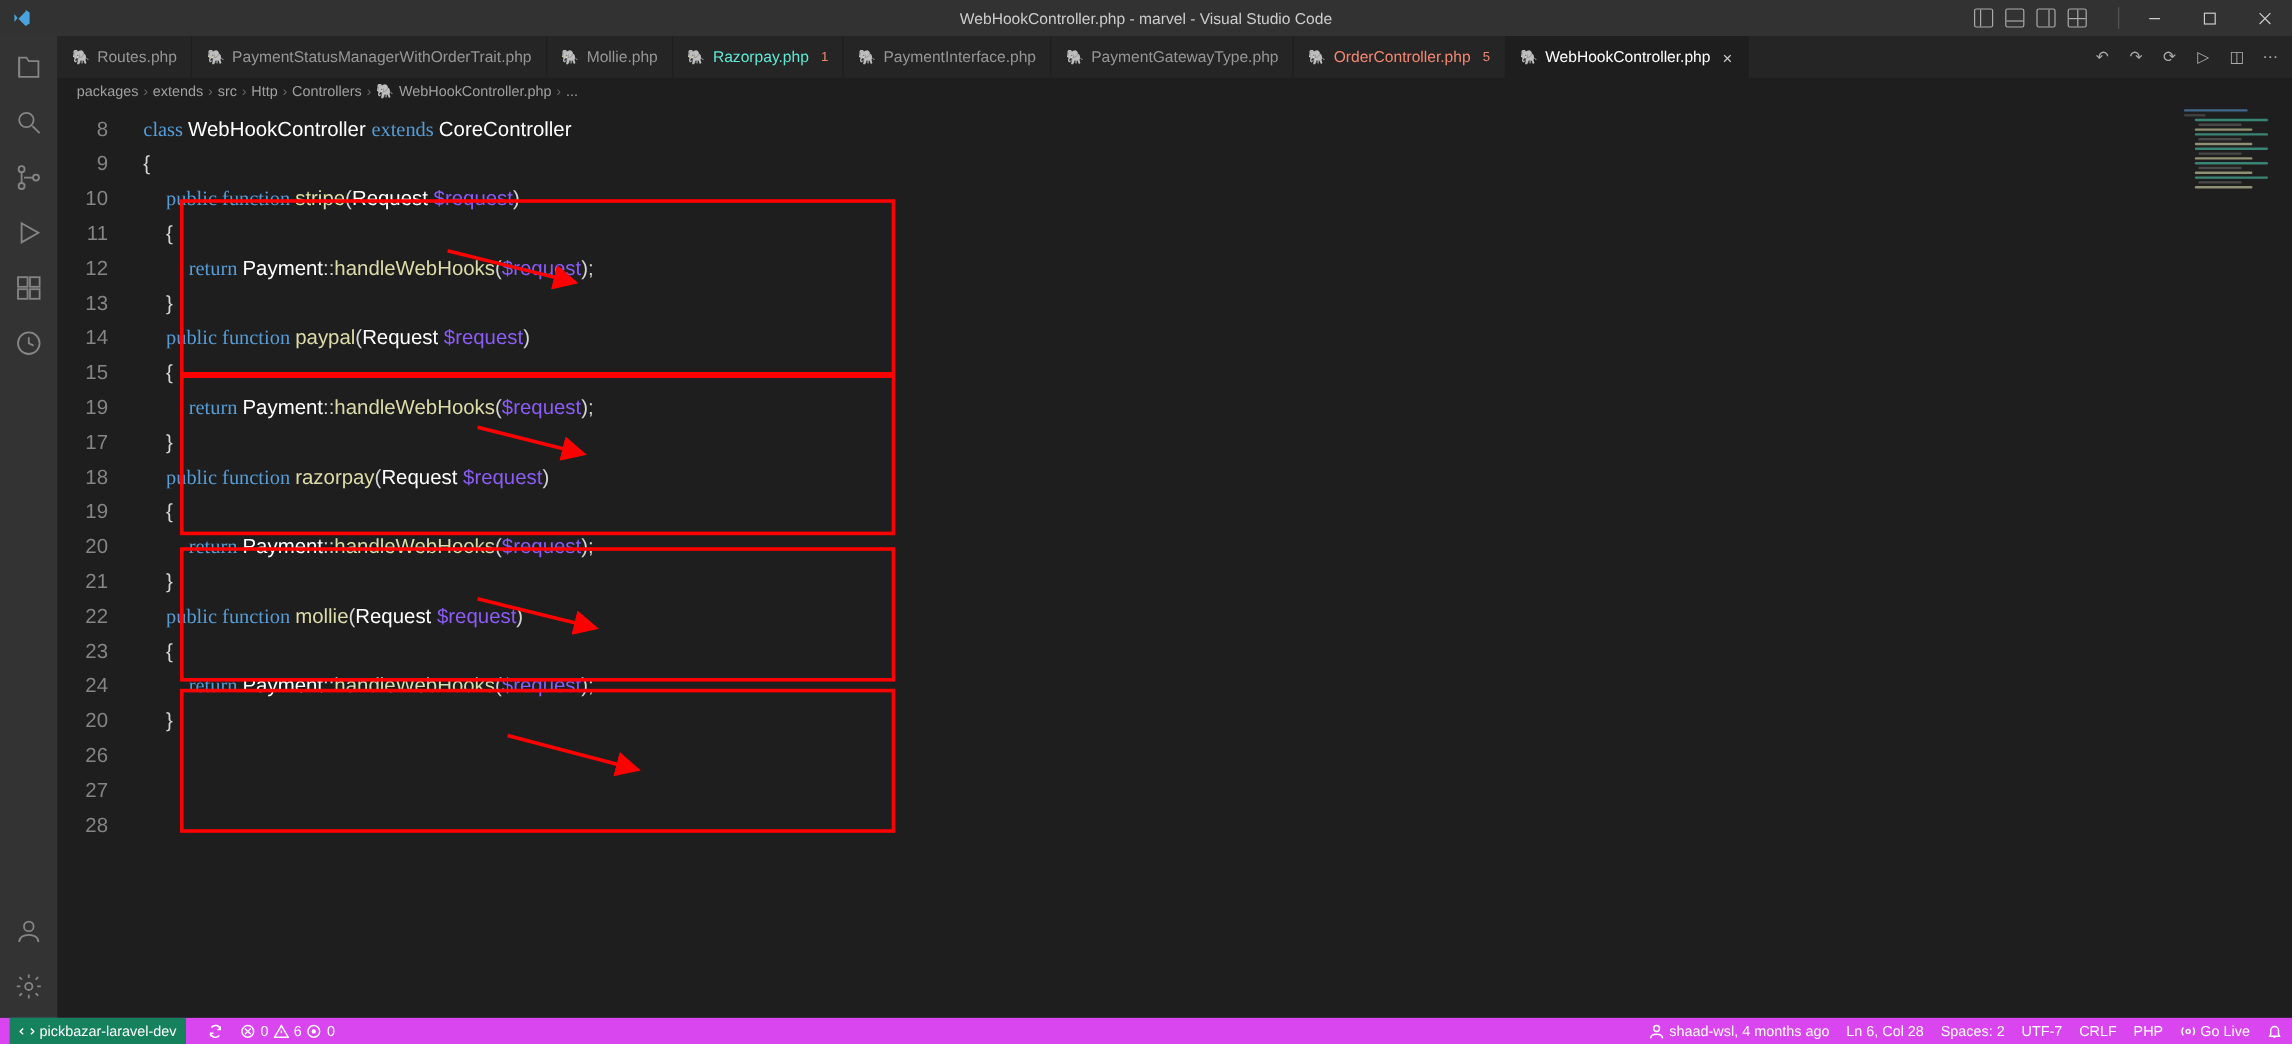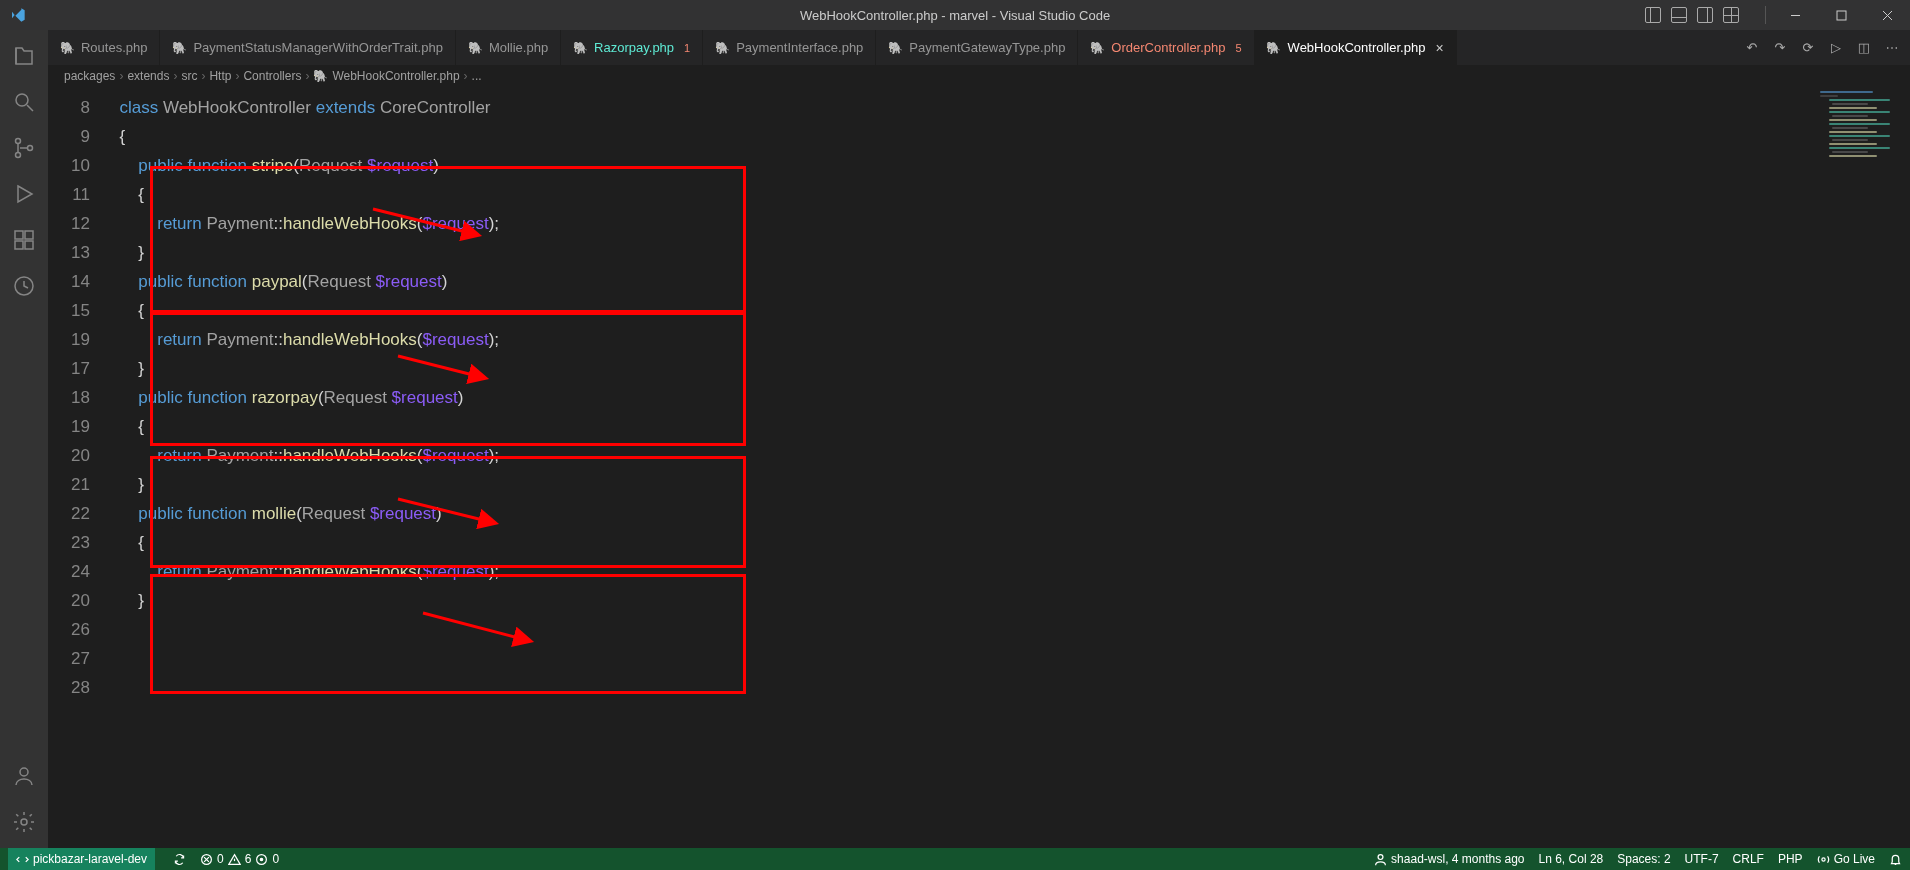--- a/index.html
+++ b/index.html
@@ -47,42 +47,42 @@
   
   .breadcrumbs { height:22px; background:#1e1e1e; display:flex; align-items:center; padding-left:16px; color:#a0a0a0; font-size:12px; gap:4px;}
   .breadcrumbs .sep{color:#666;}
   .breadcrumbs .ico{color:#a074c4;}
 
   
   .editor { flex:1; position:relative; background:#1e1e1e; overflow:hidden; }
   .gutter { position:absolute; left:0; top:0; width:62px; text-align:right; color:#858585; font-family:Consolas,"Courier New",monospace; font-size:17px; line-height:29px; padding-top:6px;}
   .gutter div{ padding-right:20px; }
   .code { position:absolute; left:62px; right:0; top:0; bottom:0; font-family:Consolas,"Courier New",monospace; font-size:17px; line-height:29px; padding-top:6px; white-space:pre; }
-  .kw{ color:#569cd6; }
-  .cls{ color:#a3a3a3; }
+  .kw{ color:#569cd6;font-family:Liberation Serif, serif; }
+  .cls{ color:#ffffff; }
   .fn{ color:#dcdcaa; }
   .var{ color:#8b5cf6; }
   .punc{ color:#d4d4d4; }
   .txt{ color:#d4d4d4; }
 
   .minimap { position:absolute; right:2px; top:4px; width:88px; height:110px; opacity:0.6; }
   .minimap div{ height:2px; margin-bottom:2px; border-radius:1px; }
   .mm1{background:#569cd6;width:60%;}
   .mm2{background:#555;width:20%;}
   .mm3{background:#4ec9b0;width:70%;margin-left:10%;}
   .mm4{background:#666;width:40%;margin-left:14%;}
   .mm5{background:#dcdcaa;width:55%;margin-left:10%;}
 
   
   .hibox{ position:absolute; border:3px solid #ff0000; pointer-events:none; }
   .arrow{ position:absolute; pointer-events:none; }
   .arrow svg{ width:100%; height:100%; }
 
   
-  .statusbar { height:22px; background:#14532d; color:#fff; display:flex; align-items:center; font-size:12px;}
+  .statusbar { height:22px; background:#d946ef; color:#fff; display:flex; align-items:center; font-size:12px;}
   .statusbar .left, .statusbar .right { display:flex; align-items:center; gap:14px; padding:0 8px;}
   .statusbar .right{ margin-left:auto; }
   .statusbar .item{ display:flex; align-items:center; gap:4px; }
   .statusbar .remote{ background:#16825d; height:22px; display:flex; align-items:center; padding:0 8px; margin-right:4px;}
   .statusbar svg{ width:13px;height:13px; }
 </style>
 </head>
 <body>
 
 <div class="titlebar">

